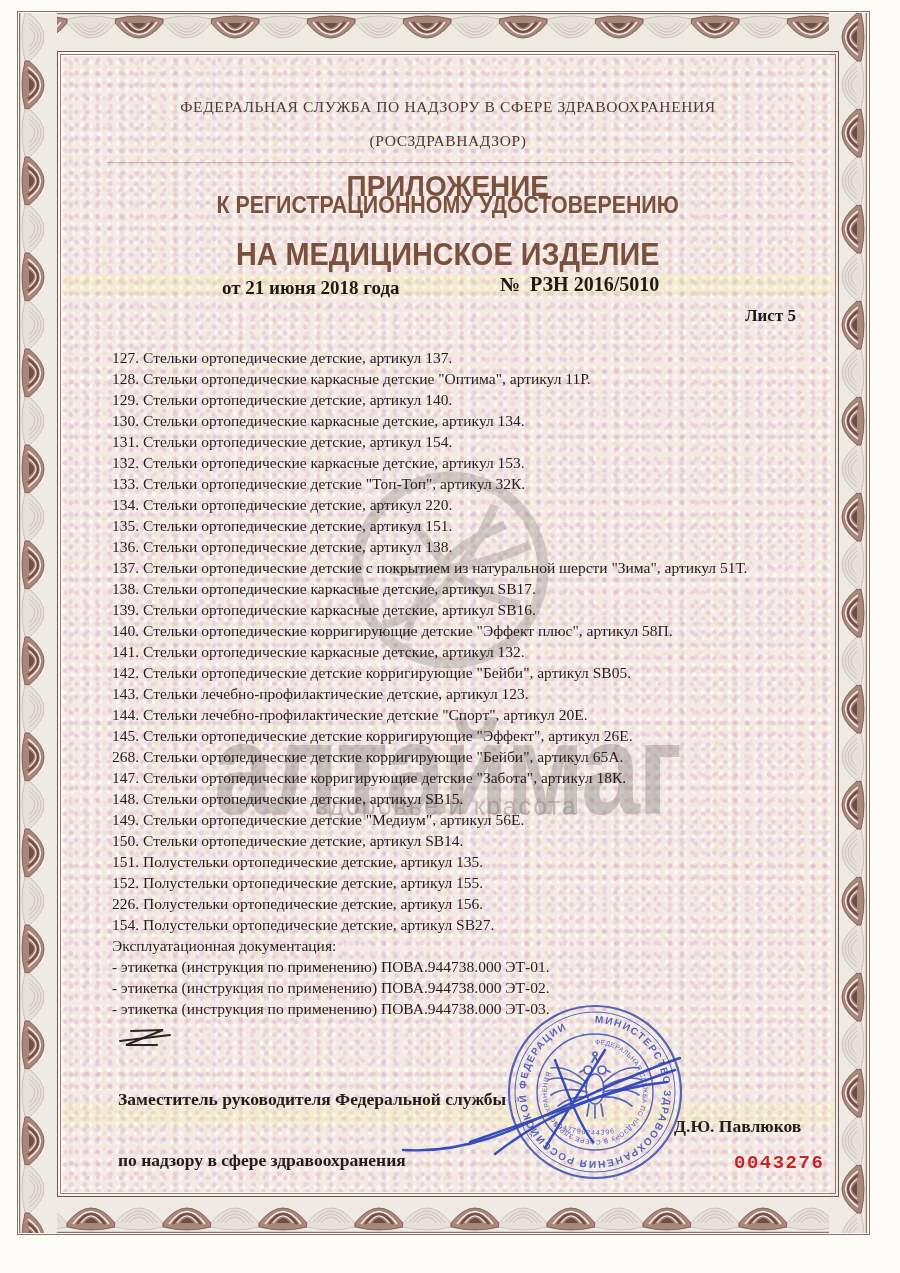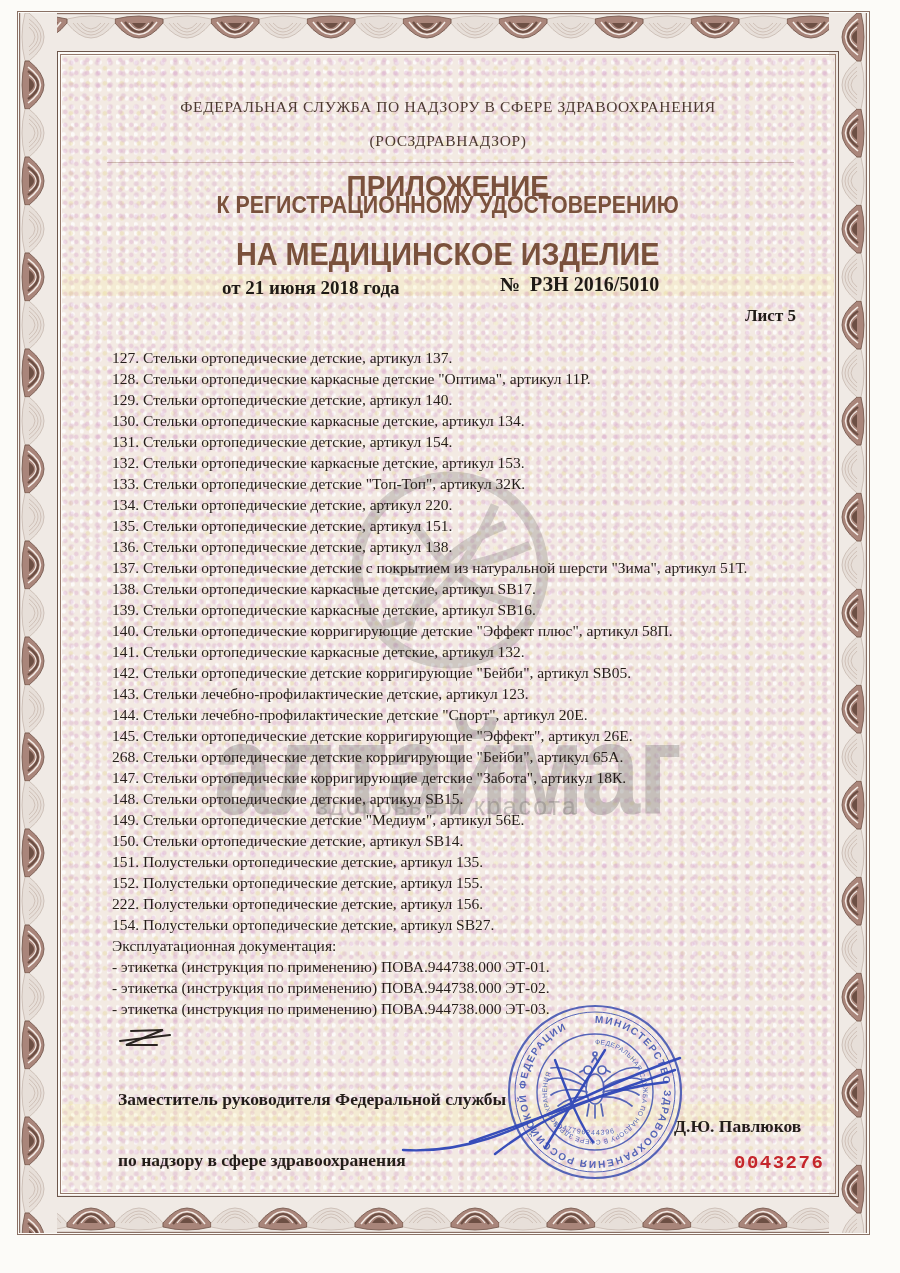--- a/index.html
+++ b/index.html
@@ -192,21 +192,21 @@
           <div class="li">143. Стельки лечебно-профилактические детские, артикул 123.</div>
           <div class="li">144. Стельки лечебно-профилактические детские "Спорт", артикул 20Е.</div>
           <div class="li">145. Стельки ортопедические детские корригирующие "Эффект", артикул 26Е.</div>
           <div class="li">268. Стельки ортопедические детские корригирующие "Бейби", артикул 65А.</div>
           <div class="li">147. Стельки ортопедические корригирующие детские "Забота", артикул 18К.</div>
           <div class="li">148. Стельки ортопедические детские, артикул SB15.</div>
           <div class="li">149. Стельки ортопедические детские "Медиум", артикул 56Е.</div>
           <div class="li">150. Стельки ортопедические детские, артикул SB14.</div>
           <div class="li">151. Полустельки ортопедические детские, артикул 135.</div>
           <div class="li">152. Полустельки ортопедические детские, артикул 155.</div>
-          <div class="li">222. Полустельки ортопедические детские, артикул 156.</div>
+          <div class="li">226. Полустельки ортопедические детские, артикул 156.</div>
           <div class="li">154. Полустельки ортопедические детские, артикул SB27.</div>
         </div>
       <div class="li">Эксплуатационная документация:</div>
       <div>
           <div class="li">- этикетка (инструкция по применению) ПОВА.944738.000 ЭТ-01.</div>
           <div class="li">- этикетка (инструкция по применению) ПОВА.944738.000 ЭТ-02.</div>
           <div class="li">- этикетка (инструкция по применению) ПОВА.944738.000 ЭТ-03.</div>
         </div>
     </div>
 

